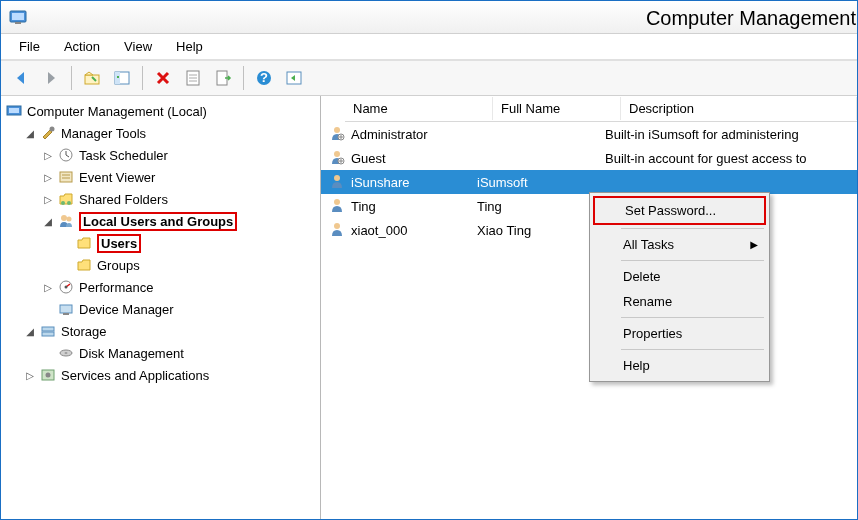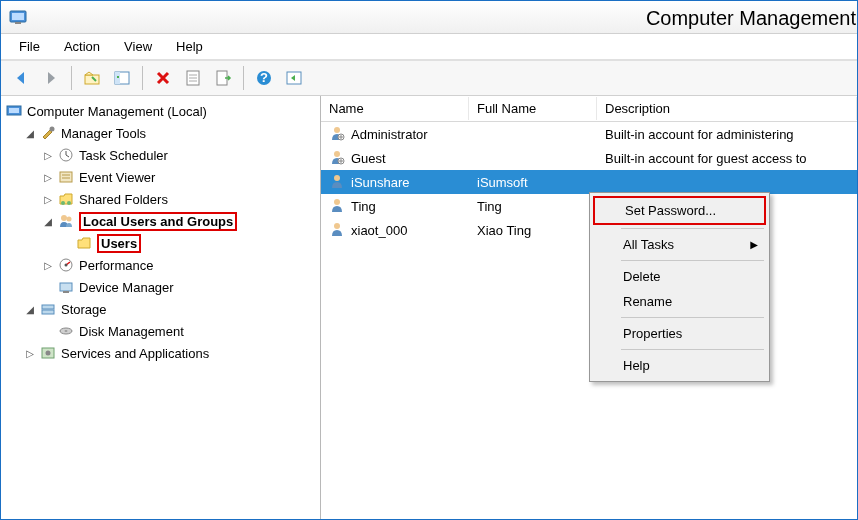--- a/index.html
+++ b/index.html
@@ -17,21 +17,21 @@
 .list-panel { flex: 1; position: relative; }
 .tree-node { display: flex; align-items: center; height: 22px; padding-left: 4px; white-space: nowrap; cursor: default; }
 .tree-expand { width: 14px; height: 14px; display: inline-flex; align-items: center; justify-content: center; font-size: 10px; color: #555; margin-right: 2px; }
 .tree-icon { width: 18px; height: 18px; margin-right: 4px; display:inline-flex; align-items:center; justify-content:center;}
 .tree-label { }
 .highlight-red { border: 2px solid #d00; padding: 0 2px; font-weight: bold; }
 .indent-0 { padding-left: 4px; }
 .indent-1 { padding-left: 22px; }
 .indent-2 { padding-left: 40px; }
 .indent-3 { padding-left: 58px; }
-.list-header { display: flex; height: 26px; border-bottom: 1px solid #d8d8d8; align-items: center; background: #fff; }
+.list-header { display: flex; height: 26px; border-bottom: 1px solid #d8d8d8; align-items: center; background: #fff; margin-left: 24px; }
 .col { padding: 4px 8px; border-right: 1px solid #e8e8e8; }
 .col-name { width: 148px; }
 .col-full { width: 128px; }
 .col-desc { flex: 1; }
 .list-row { display: flex; height: 24px; align-items: center; cursor: default; }
 .list-row .col { border-right: none; display:flex; align-items:center; gap:4px; }
 .list-row.selected { background: #2a8dd4; color: #fff; }
 .row-icon { width: 18px; height: 18px; display:inline-flex; }
 .ctx-menu { position: absolute; top: 96px; left: 268px; width: 181px; background: #f0f0f0; border: 1px solid #979797; box-shadow: 3px 3px 4px rgba(0,0,0,.25); padding: 3px; z-index: 10; }
 .ctx-item { padding: 5px 18px 5px 30px; cursor: default; position: relative; }
@@ -191,20 +191,29 @@
     </div>
     <div class="tree-node indent-3">
       <span class="tree-expand"></span>
       <span class="tree-icon">
           <svg width="16" height="16" viewBox="0 0 16 16">
             <path d="M2 5 L6 5 L7 3 L14 3 L14 13 L2 13 Z" fill="#ffe07a" stroke="#cfa92e"></path>
           </svg>
         </span>
       <span class="tree-label highlight-red">Users</span>
     </div>
+    <div class="tree-node indent-3">
+      <span class="tree-expand"></span>
+      <span class="tree-icon">
+          <svg width="16" height="16" viewBox="0 0 16 16">
+            <path d="M2 5 L6 5 L7 3 L14 3 L14 13 L2 13 Z" fill="#ffe07a" stroke="#cfa92e"></path>
+          </svg>
+        </span>
+      <span class="tree-label">Groups</span>
+    </div>
     <div class="tree-node indent-2">
       <span class="tree-expand">▷</span>
       <span class="tree-icon">
           <svg width="16" height="16" viewBox="0 0 16 16">
             <circle cx="8" cy="8" r="6" fill="#fff" stroke="#888"></circle>
             <path d="M8 8 L12 5" stroke="#d11" stroke-width="1.5"></path>
             <circle cx="8" cy="8" r="1.5" fill="#555"></circle>
           </svg>
         </span>
       <span class="tree-label">Performance</span>
@@ -267,21 +276,21 @@
               <circle cx="12" cy="12" r="3" fill="#fff" stroke="#888"></circle>
               <path d="M12 10 L12 14 M10 12 L14 12" stroke="#888"></path>
             </svg>
           </span>
           <span>Administrator</span>
         </div>
       <div class="col col-full">
           <span></span>
         </div>
       <div class="col col-desc">
-          <span>Built-in account for administering</span>
+          <span>Built-in iSumsoft for administering</span>
         </div>
     </div>
     <div class="list-row">
       <div class="col col-name">
           <span class="row-icon">
             <svg width="16" height="16" viewBox="0 0 16 16">
               <circle cx="8" cy="5" r="3" fill="#f0c890"></circle>
               <path d="M3 15 Q3 9 8 9 Q13 9 13 15 Z" fill="#5a8dc0"></path>
               <circle cx="12" cy="12" r="3" fill="#fff" stroke="#888"></circle>
               <path d="M12 10 L12 14 M10 12 L14 12" stroke="#888"></path>

